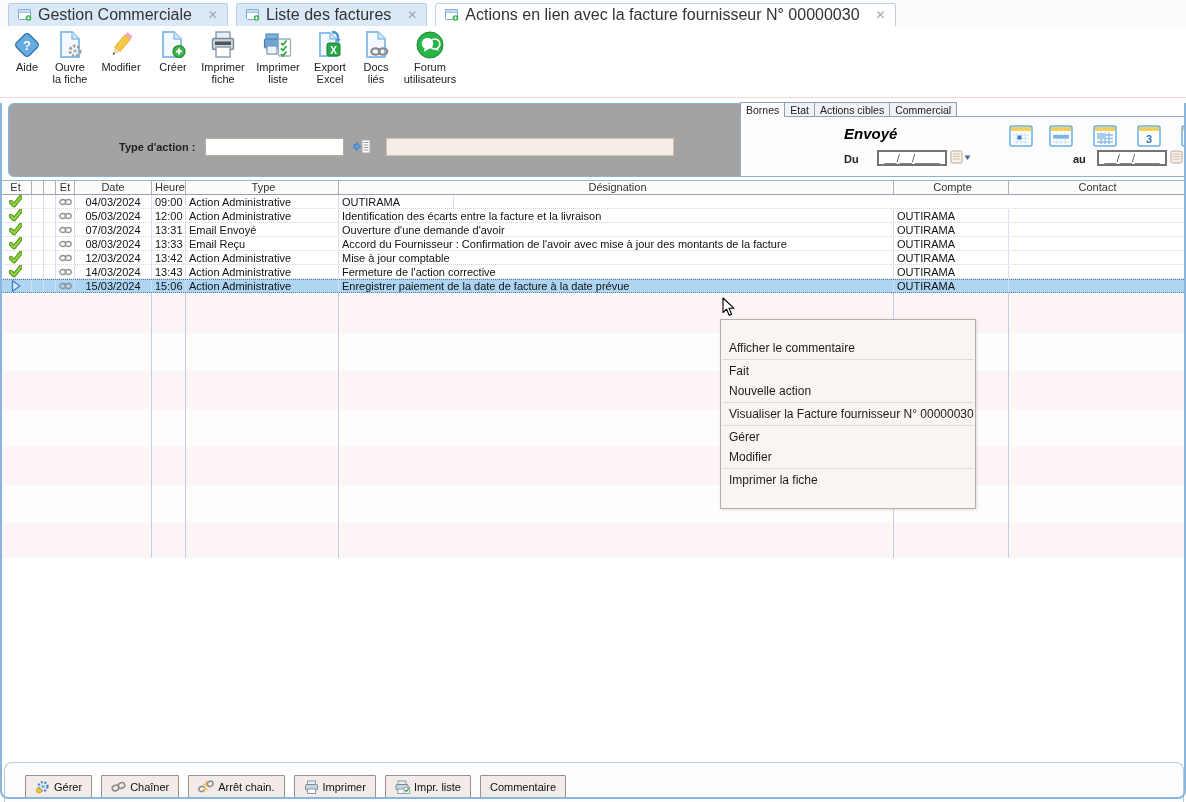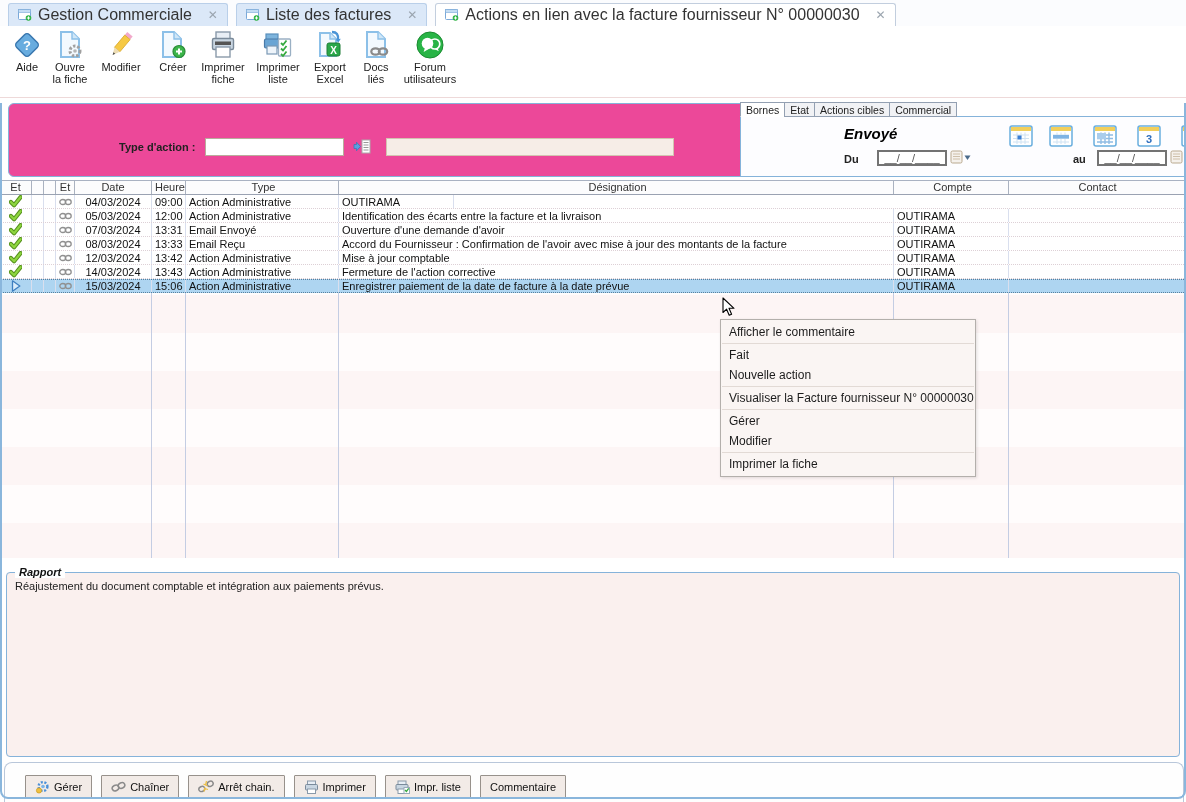--- a/index.html
+++ b/index.html
@@ -20,21 +20,21 @@
              display:flex; align-items:flex-start; padding:3px 0 0 8px; }
   .tbtn { display:flex; flex-direction:column; align-items:center; margin-right:5px; padding-top:1px; }
   .tbtn .tico { width:30px; height:30px; }
   .tbtn .tlbl { text-align:center; line-height:1.08; margin-top:2px; color:#222; }
 
   
   .frame { position:absolute; left:0; top:103px; width:1186px; height:696px; border-left:2px solid #8ab6dc;
            border-bottom:2px solid #8ab6dc; border-right:2px solid #8ab6dc; border-radius:0 0 8px 8px; pointer-events:none; z-index:5; }
 
   
-  .filter-panel { position:absolute; left:8px; top:103px; width:770px; height:74px; background:#ec4899;
+  .filter-panel { position:absolute; left:8px; top:103px; width:770px; height:74px; background:#a3a3a3;
                   border:1px solid #85b3da; border-radius:6px; z-index:2; }
   .fp-label { position:absolute; left:110px; top:37px; width:82px; font-weight:bold; color:#222; }
   .fp-input { position:absolute; left:196px; top:34px; width:139px; height:18px; border:1px solid #b9ac9c; background:#fff; font:inherit; padding:0 3px; }
   .fp-btn { position:absolute; left:344px; top:35px; width:18px; height:15px; }
   .fp-input2 { position:absolute; left:377px; top:34px; width:288px; height:18px; border:1px solid #d3c3b1; background:#f6ede7; font:inherit; padding:0 3px; }
 
   
   .ptabs { position:absolute; left:740px; top:102px; height:15px; display:flex; z-index:3; }
   .ptab { height:15px; padding:1px 5px 0; border:1px solid #93a0b2; border-right:none; background:#f1f2f5; font-size:10.5px; color:#222; white-space:nowrap; }
   .ptab:last-child { border-right:1px solid #93a0b2; }
@@ -76,21 +76,21 @@
   
   .footer-panel { position:absolute; left:4px; top:762px; width:1180px; height:40px; background:#fefefe;
                   border:1px solid #b9c7da; border-bottom:none; border-radius:8px 8px 0 0; z-index:3; }
   .fbtns { position:absolute; left:20px; top:12px; display:flex; }
   .fbtn { display:inline-flex; align-items:center; gap:4px; height:23px; padding:0 9px; background:#f2ebe7;
           border:1px solid #97918b; border-radius:1px; font:inherit; color:#111; margin-right:9px; cursor:default; }
   .fbtn svg { flex:0 0 auto; }
 
   
   .context-menu { position:absolute; left:720px; top:319px; width:256px; background:#faf5f3; border:1px solid #b3afab;
-                  box-shadow:1px 1px 3px rgba(0,0,0,.12); z-index:50; padding:2px 0; }
+                  box-shadow:1px 1px 3px rgba(0,0,0,.12); z-index:50; padding:18px 0; }
   .menu-item { height:20px; line-height:20px; padding-left:8px; font-size:12px; color:#1c1c1c; white-space:nowrap; cursor:default; }
   .menu-sep { height:0; border-top:1px solid #e2dad5; margin:1px 1px; }
 
   .cursor { position:absolute; left:722px; top:297px; z-index:60; pointer-events:none; }
 </style>
 </head>
 <body>
 
 <div id="app">
 
@@ -468,24 +468,20 @@
         </div>
       </div>
 
     <div class="vline" style="left:151px"></div>
     <div class="vline" style="left:185px"></div>
     <div class="vline" style="left:338px"></div>
     <div class="vline" style="left:893px"></div>
     <div class="vline" style="left:1008px"></div>
   </div>
 
-  <fieldset class="rapport">
-    <legend>Rapport</legend>
-    <div class="rtext">Réajustement du document comptable et intégration aux paiements prévus.</div>
-  </fieldset>
 
   <div class="footer-panel">
     <div class="fbtns">
       <button class="fbtn">
         <svg width="15" height="14" viewBox="0 0 15 14">
             <circle cx="8" cy="6.5" r="4.4" fill="none" stroke="#4a90d9" stroke-width="2.4" stroke-dasharray="2 1.6"></circle>
             <circle cx="8" cy="6.5" r="1.8" fill="#7ab4e8"></circle>
             <circle cx="4" cy="10.5" r="2.6" fill="#f0c040" stroke="#c89a20" stroke-width="0.7"></circle>
           </svg>
         <span>Gérer</span>

